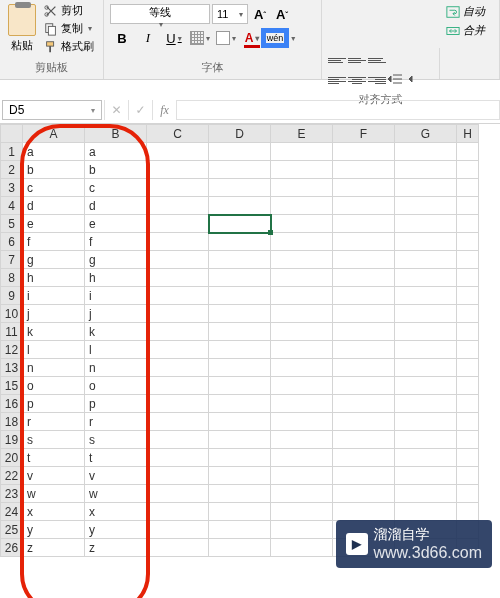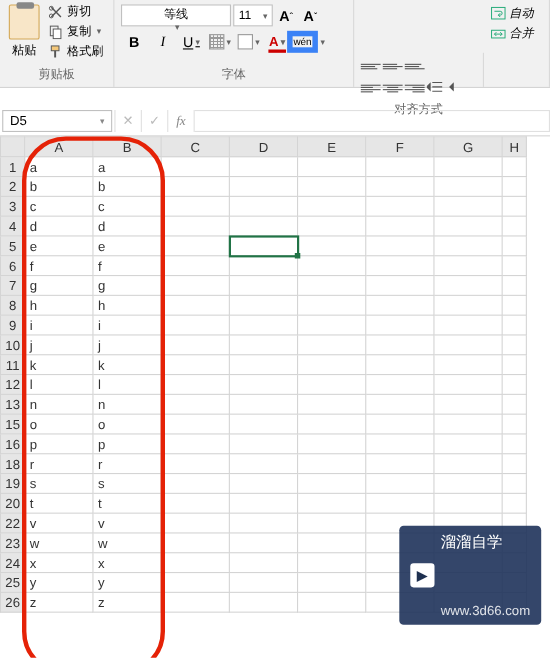--- a/index.html
+++ b/index.html
@@ -74,21 +74,21 @@
     .cell { background: #fff; padding: 0 4px; color: #333; }
     .selected-cell { outline: 2px solid #217346; outline-offset: -1px; position: relative; }
     .selected-cell::after { content:""; position:absolute; right:-3px; bottom:-3px; width:5px; height:5px; background:#217346; }
     
     
     .anno { position: absolute; border: 4px solid #e52207; border-radius: 40px/40px; pointer-events: none; }
     
     
     .watermark { position: absolute; right: 8px; bottom: 30px; background: rgba(30,50,90,0.9); color: #fff; padding: 6px 10px; border-radius: 4px; display: flex; align-items: center; gap: 6px; font-size: 14px; }
     .wm-icon { width: 22px; height: 22px; background: #fff; color:#1e3050; border-radius: 3px; display:flex; align-items:center; justify-content:center; font-size:12px; font-weight:bold; }
-    .wm-sub { font-size: 12px; opacity: 0.85; margin-top: 46px; }
+    .wm-sub { font-size: 16px; opacity: 0.85; }
   </style>
 </head>
 <body>
 
 <div class="ribbon">
   <div class="ribbon-group clipboard">
     <div class="clipboard-top">
       <div class="paste">
         <div class="paste-icon"></div>
         <span class="paste-label">粘贴</span>

